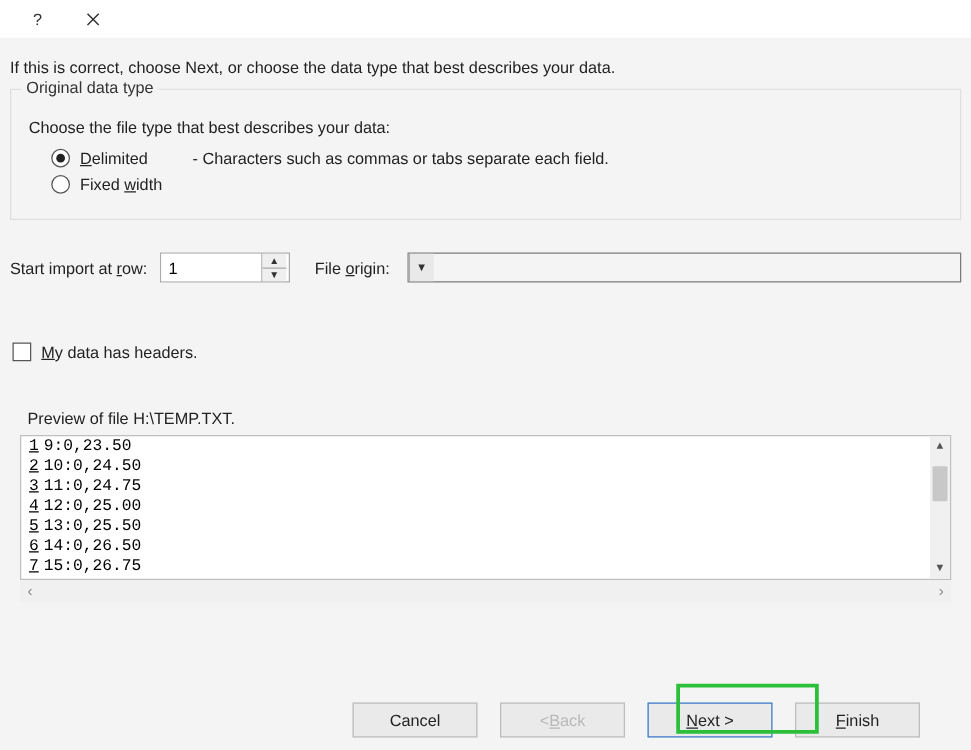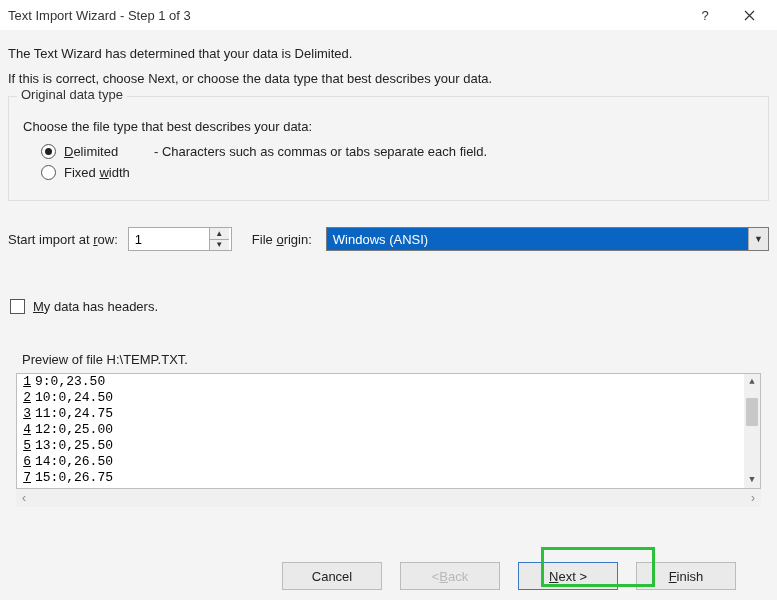--- a/index.html
+++ b/index.html
@@ -145,31 +145,29 @@
     pointer-events: none;
   }
   .u { text-decoration: underline; }
 </style>
 </head>
 <body>
 
 <div class="window">
 
   <div class="titlebar">
-    <div class="title">Text Import Wizard - Step 1 of 3</div>
     <div class="tbtn">?</div>
     <div class="tbtn">
       <svg width="11" height="11" viewBox="0 0 11 11" fill="none">
           <path d="M1 1 L10 10 M10 1 L1 10" stroke-width="1.2"></path>
         </svg>
     </div>
   </div>
 
   <div class="content">
-    <div class="intro-line">The Text Wizard has determined that your data is Delimited.</div>
     <div class="intro-line">If this is correct, choose Next, or choose the data type that best describes your data.</div>
 
     <div class="groupbox">
       <div class="legend">Original data type</div>
       <div class="choose-line">Choose the file type that best describes your data:</div>
 
       <div class="radio-row">
         <span class="radio">
             <span class="dot"></span>
           </span>
@@ -187,21 +185,20 @@
       <span class="lbl"><span>Start import at </span><span class="u">r</span><span>ow:</span></span>
       <div class="spinner">
         <input type="text" value="1" style="">
         <div class="arrows">
           <div class="arrow">▲</div>
           <div class="arrow">▼</div>
         </div>
       </div>
       <span class="origin-lbl"><span>File </span><span class="u">o</span><span>rigin:</span></span>
       <div class="origin-select">
-        <div class="selected">Windows (ANSI)</div>
         <div class="dropbtn">▼</div>
       </div>
     </div>
 
     <div class="checkbox-row">
       <span class="checkbox"></span>
       <span><span class="u">M</span><span>y data has headers.</span></span>
     </div>
 
     <div class="preview-label">Preview of file H:\TEMP.TXT.</div>

